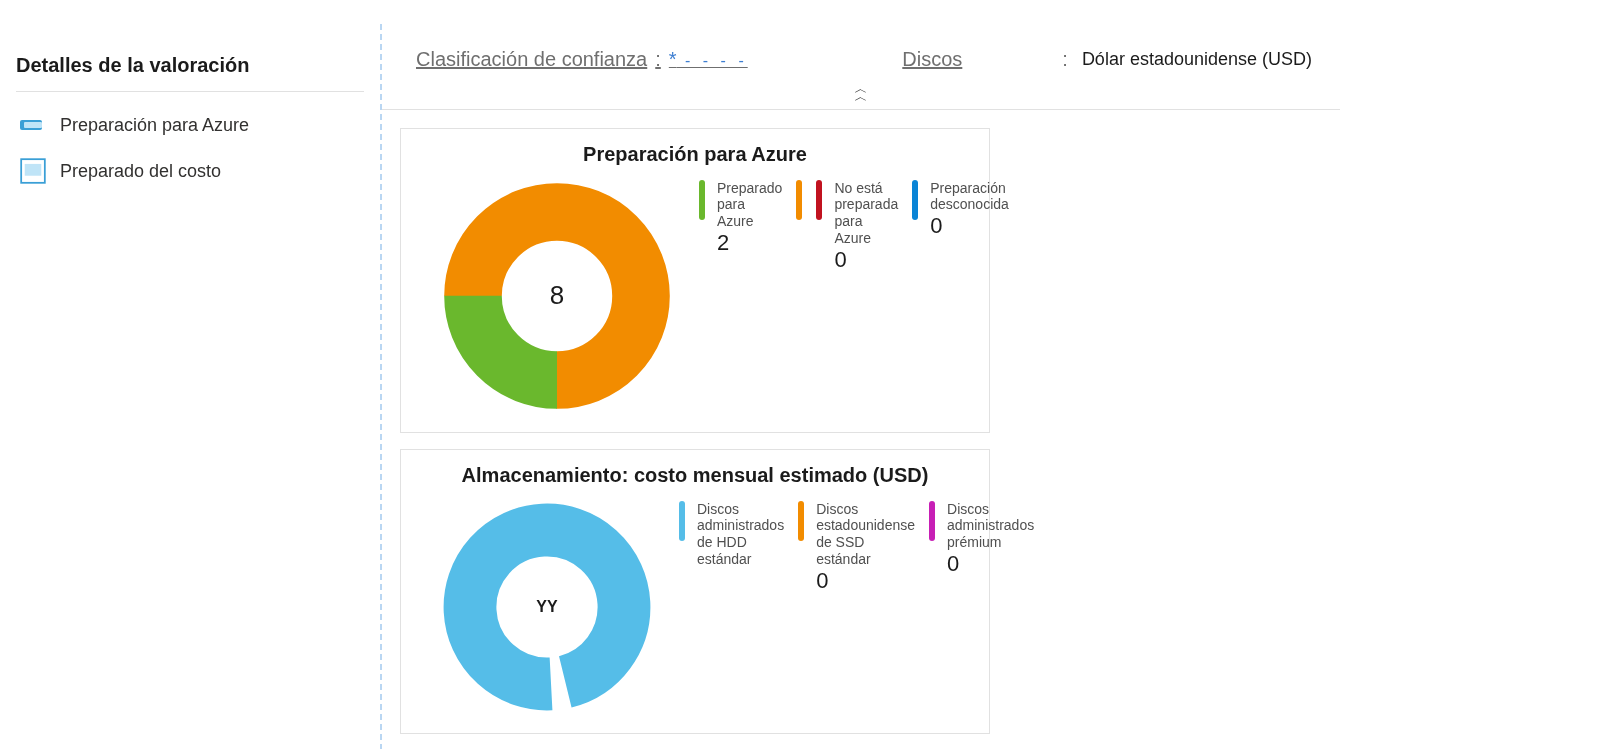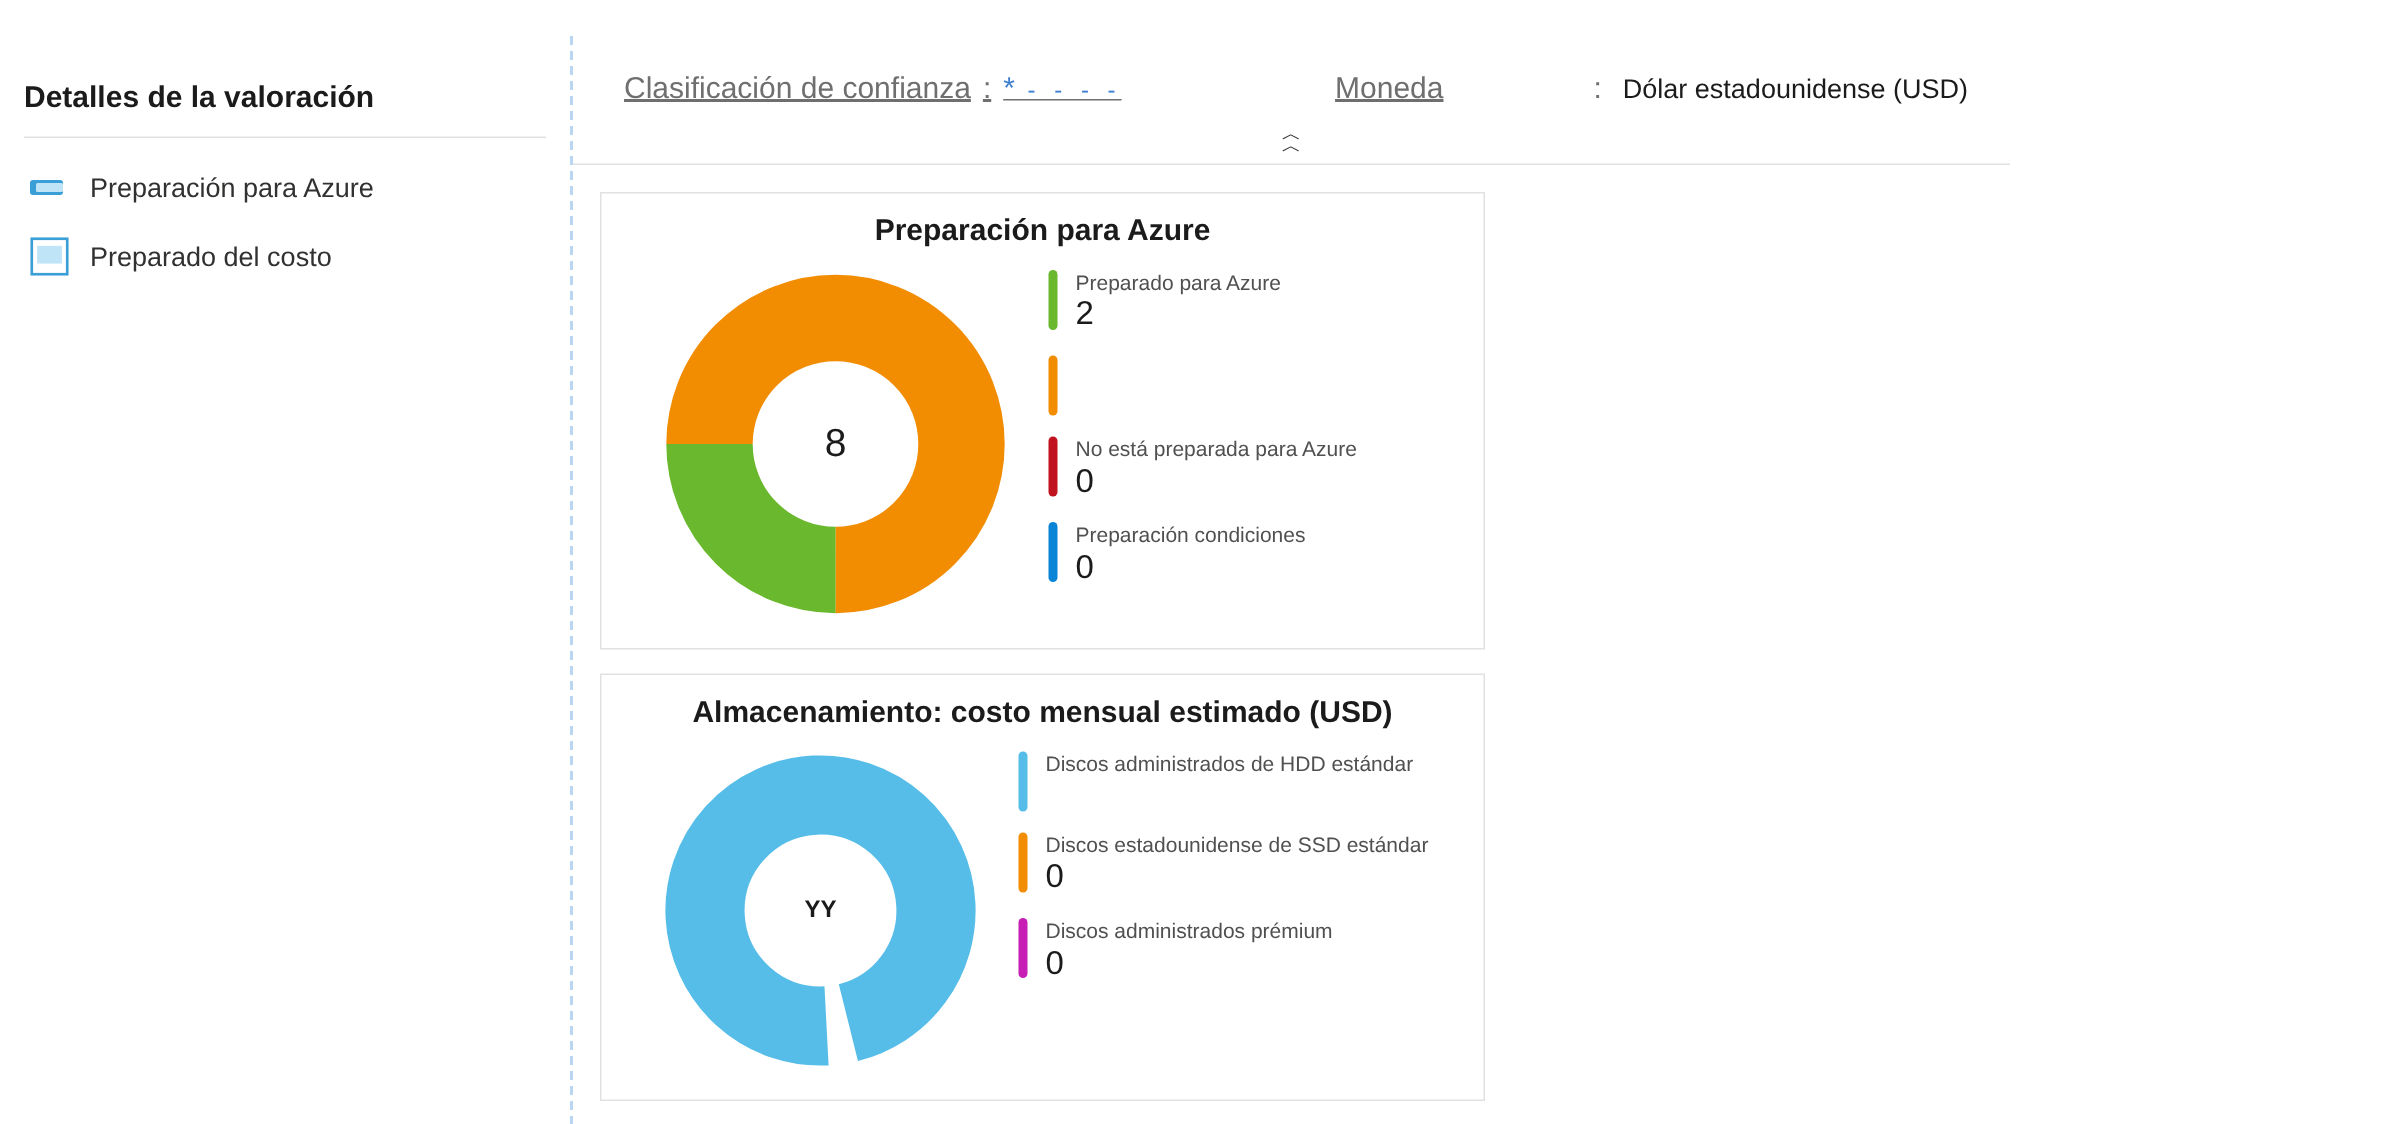--- a/index.html
+++ b/index.html
@@ -142,21 +142,21 @@
     display: flex;
     align-items: center;
     justify-content: center;
     font-size: 26px;
     font-weight: 400;
     color: #1b1b1b;
   }
   .donut-center.bold { font-weight: 700; font-size: 16px; }
   .legend {
     display: flex;
-    flex-direction: column;
+    flex-direction: row;
     gap: 14px;
     margin-top: 4px;
   }
   .legend-item {
     display: flex;
     align-items: flex-start;
     gap: 12px;
   }
   .legend-bar {
     width: 6px;
@@ -200,21 +200,21 @@
 
   <main class="main">
     <div class="topbar">
       <div class="kv">
         <span>Clasificación de confianza</span>
         <span class="colon">:</span>
         <span class="conf-stars"><span class="bigstar">*</span> - - - -</span>
       </div>
       <div class="spacer"></div>
       <div class="kv">
-        <span>Moneda</span>
+        <span>Discos</span>
       </div>
       <span class="colon" style="margin:0 14px 0 100px;">:</span>
       <span class="currency-value">Dólar estadounidense (USD)</span>
     </div>
     <div class="collapse-row">
       <span class="collapse-icon">︿<br>︿</span>
     </div>
     <hr class="toprule">
 
     <div class="cards">
@@ -244,21 +244,21 @@
               <div class="legend-item">
                 <div class="legend-bar" style="background:#c1121f"></div>
                 <div class="legend-text">
                   <span class="legend-label">No está preparada para Azure</span>
                   <span class="legend-value">0</span>
                 </div>
               </div>
               <div class="legend-item">
                 <div class="legend-bar" style="background:#0a84d6"></div>
                 <div class="legend-text">
-                  <span class="legend-label">Preparación condiciones</span>
+                  <span class="legend-label">Preparación desconocida</span>
                   <span class="legend-value">0</span>
                 </div>
               </div>
             </div>
           </div>
         </section>
 
         <section class="card">
           <div class="card-title">Almacenamiento: costo mensual estimado (USD)</div>
           <div class="card-body">

